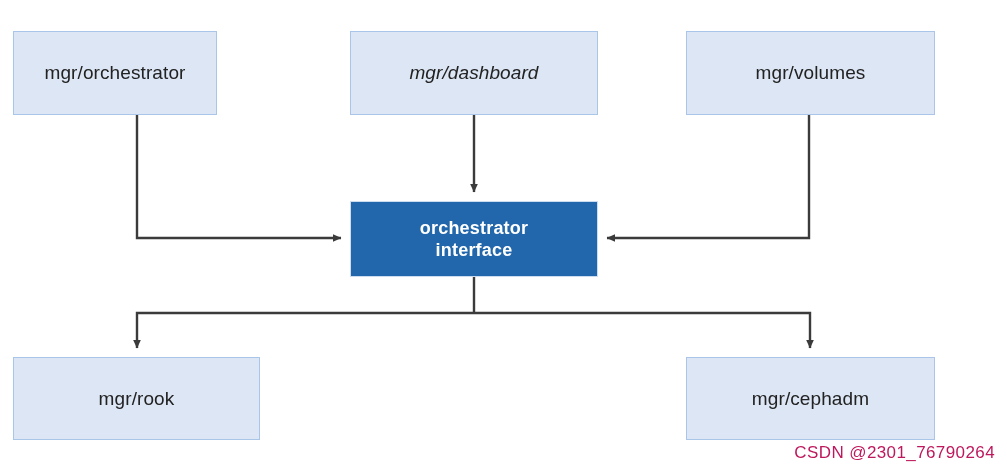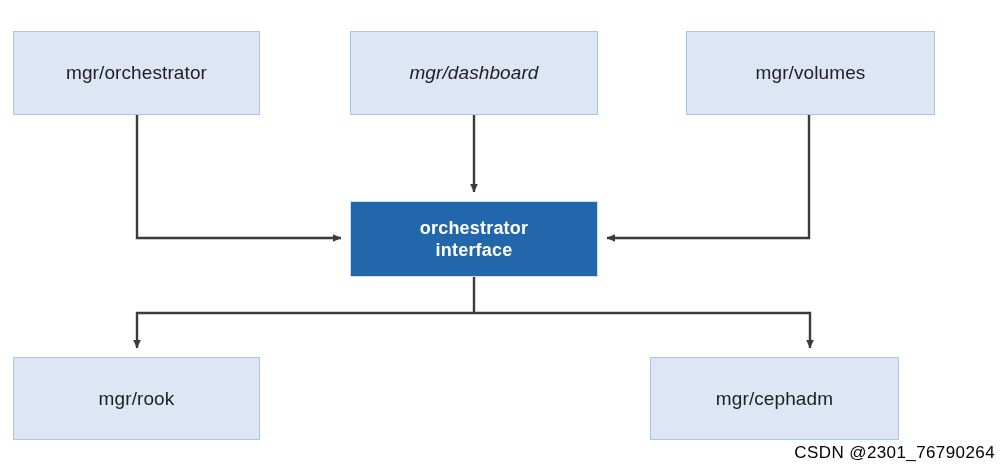--- a/index.html
+++ b/index.html
@@ -52,21 +52,21 @@
     left: 0;
     top: 0;
     width: 1007px;
     height: 469px;
     pointer-events: none;
   }
   .watermark {
     position: absolute;
     right: 12px;
     bottom: 6px;
-    color: #000000;
+    color: #be185d;
     font-size: 17px;
     font-family: "Liberation Sans", sans-serif;
     white-space: nowrap;
     letter-spacing: 0.4px;
   }
 </style>
 </head>
 <body>
 
 <div id="canvas">
@@ -82,21 +82,21 @@
 
     <path d="M474,115 L474,192" fill="none" stroke="#3b3b3b" stroke-width="2.4" marker-end="url(#arrowhead)"></path>
 
     <path d="M809,115 L809,238 L607,238" fill="none" stroke="#3b3b3b" stroke-width="2.4" marker-end="url(#arrowhead)"></path>
 
     <path d="M474,277 L474,313" fill="none" stroke="#3b3b3b" stroke-width="2.4"></path>
     <path d="M474,313 L137,313 L137,348" fill="none" stroke="#3b3b3b" stroke-width="2.4" marker-end="url(#arrowhead)"></path>
     <path d="M474,313 L810,313 L810,348" fill="none" stroke="#3b3b3b" stroke-width="2.4" marker-end="url(#arrowhead)"></path>
   </svg>
 
-  <div class="node light" style="left:13px; top:31px; width:247px; height:84px;">
+  <div class="node light" style="left:13px; top:31px; width:204px; height:84px;">
     <span class="node-label">mgr/orchestrator</span>
   </div>
 
   <div class="node light" style="left:350px; top:31px; width:248px; height:84px;font-style:italic;">
     <span class="node-label">mgr/dashboard</span>
   </div>
 
   <div class="node light" style="left:686px; top:31px; width:249px; height:84px;">
     <span class="node-label">mgr/volumes</span>
   </div>
@@ -105,19 +105,19 @@
     <span class="node-label">
       <span>orchestrator</span><br>
       <span>interface</span>
     </span>
   </div>
 
   <div class="node light" style="left:13px; top:357px; width:247px; height:83px;">
     <span class="node-label">mgr/rook</span>
   </div>
 
-  <div class="node light" style="left:650px; top:357px; width:249px; height:83px;">
+  <div class="node light" style="left:686px; top:357px; width:249px; height:83px;">
     <span class="node-label">mgr/cephadm</span>
   </div>
 
   <div class="watermark">CSDN @2301_76790264</div>
 
 </div>
 
 </body></html>

